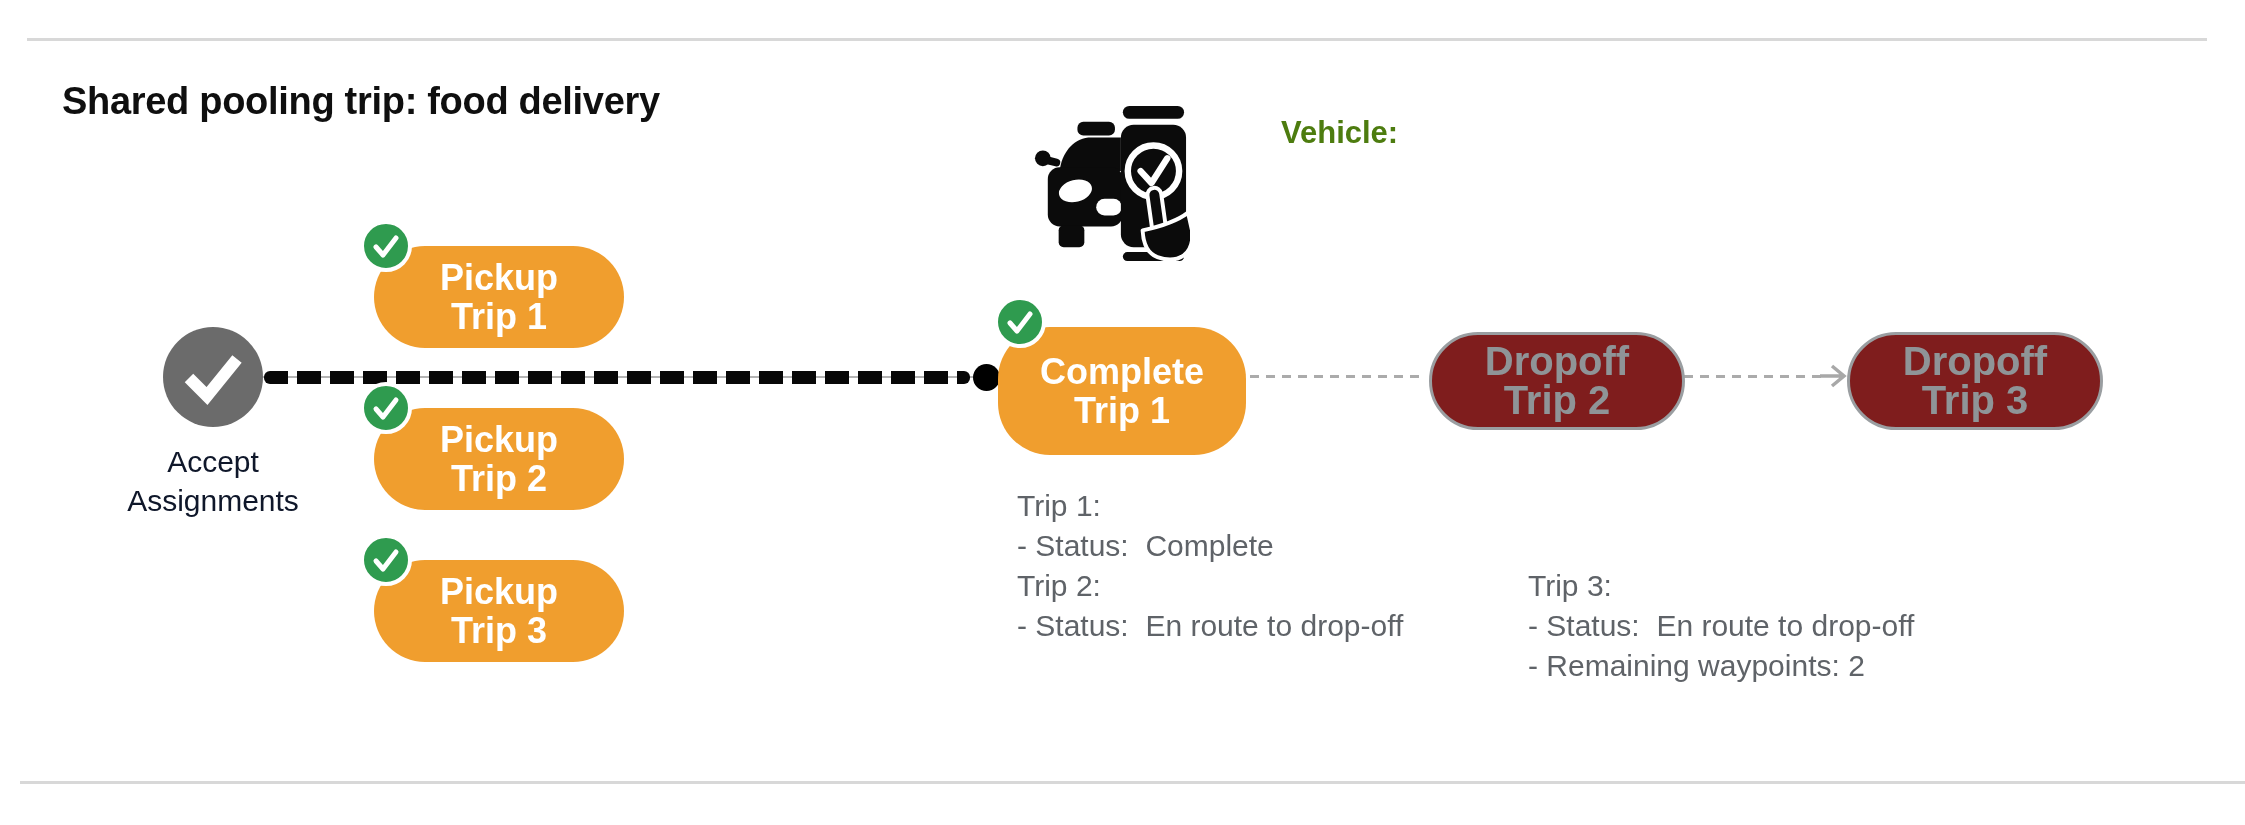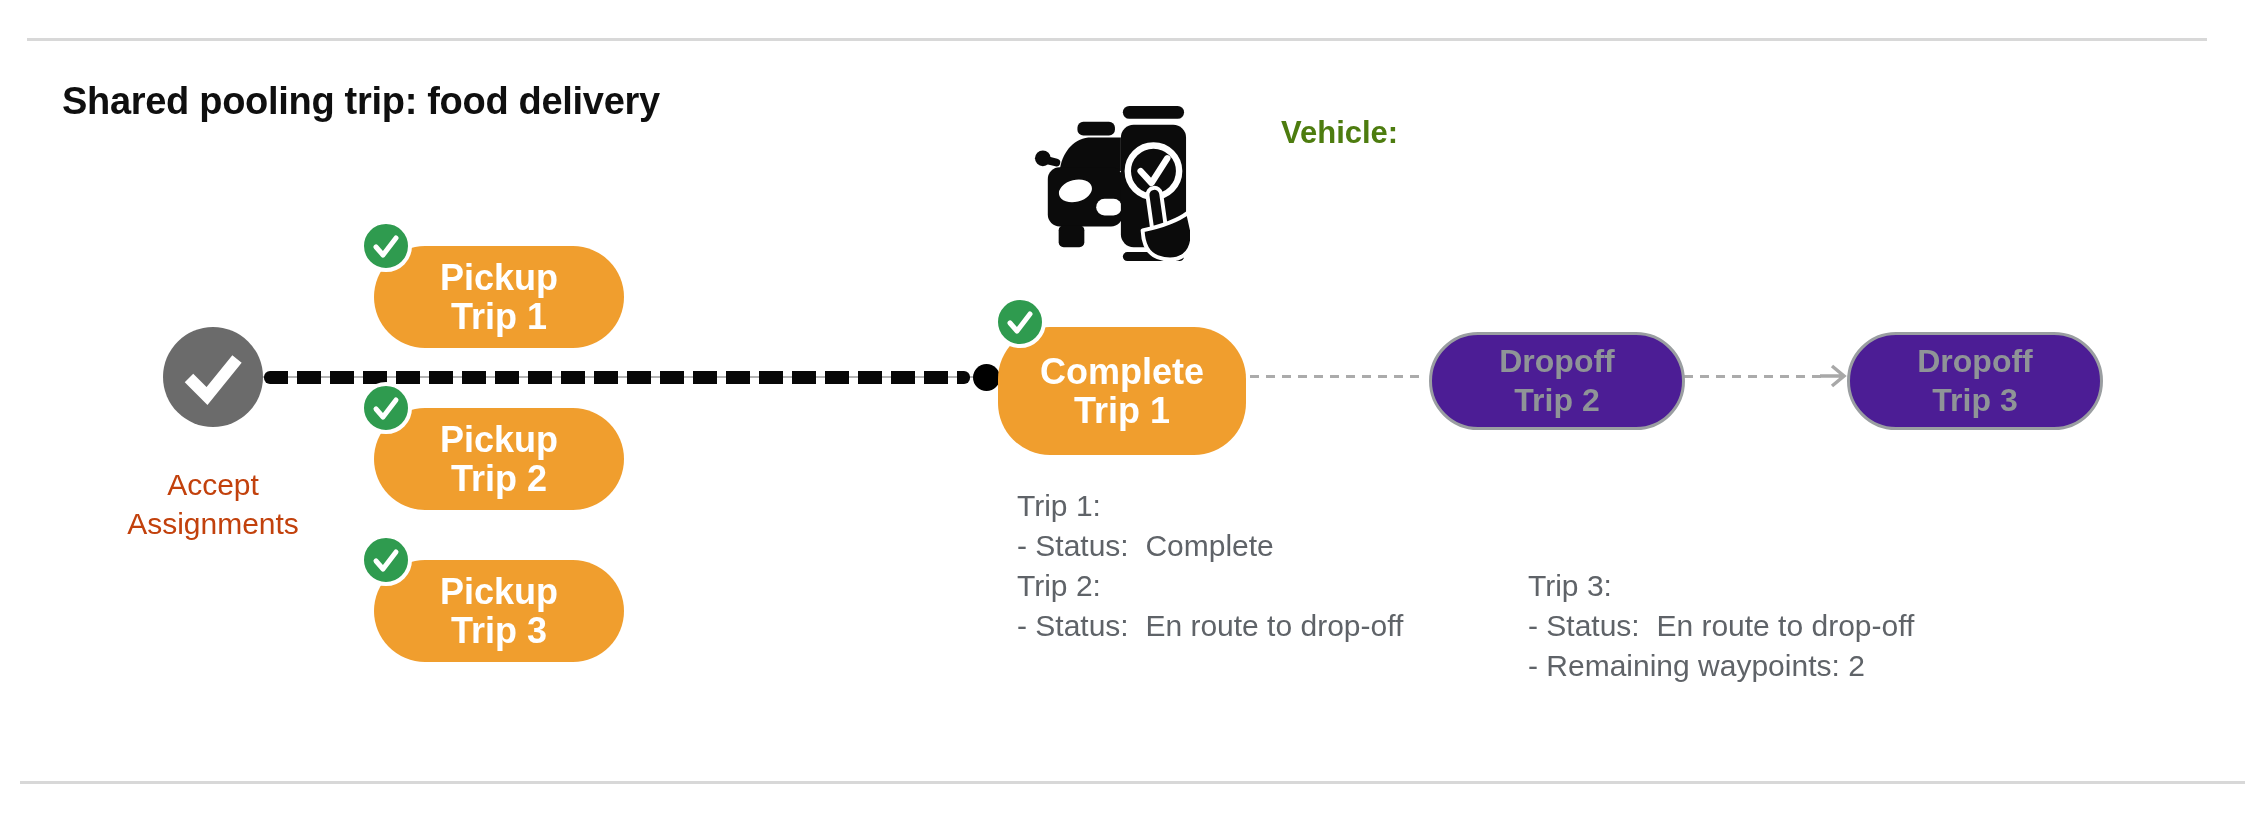--- a/index.html
+++ b/index.html
@@ -38,35 +38,35 @@
   .gray-dash.d2 { left: 1684px; width: 138px; }
   .arrowhead { position: absolute; left: 1818px; top: 362px; }
 
   
   .start-circle {
     position: absolute; left: 163px; top: 327px; width: 100px; height: 100px;
     background: #6b6b6b; border-radius: 50%; z-index: 2;
     display: flex; align-items: center; justify-content: center;
   }
   .start-label {
-    position: absolute; left: 63px; top: 465px; width: 300px;
-    text-align: center; font-size: 30px; line-height: 39px; color: #c2410c;
+    position: absolute; left: 63px; top: 442px; width: 300px;
+    text-align: center; font-size: 30px; line-height: 39px; color: #0f172a;
   }
 
   
   .pill {
     position: absolute; width: 250px; border-radius: 52px; z-index: 4;
     display: flex; flex-direction: column; align-items: center; justify-content: center;
     font-weight: 700; text-align: center;
   }
   .pill .l1, .pill .l2 { line-height: 39px; }
   .pill.orange { background: #f09e2e; color: #ffffff; height: 102px; font-size: 36px; }
   .pill.outline {
-    background: #4c1d95; border: 3px solid #9a9ea1; color: #8f9497;
-    height: 92px; font-size: 32px;
+    background: #7f1d1d; border: 3px solid #9a9ea1; color: #8f9497;
+    height: 92px; font-size: 40px;
   }
   .pill.p1 { left: 374px; top: 246px; }
   .pill.p2 { left: 374px; top: 408px; }
   .pill.p3 { left: 374px; top: 560px; }
   .pill.complete { left: 998px; top: 327px; height: 128px; width: 248px; }
   .pill.d2 { left: 1429px; top: 332px; }
   .pill.d3 { left: 1847px; top: 332px; }
 
   .badge {
     position: absolute; width: 44px; height: 44px; box-sizing: content-box;

